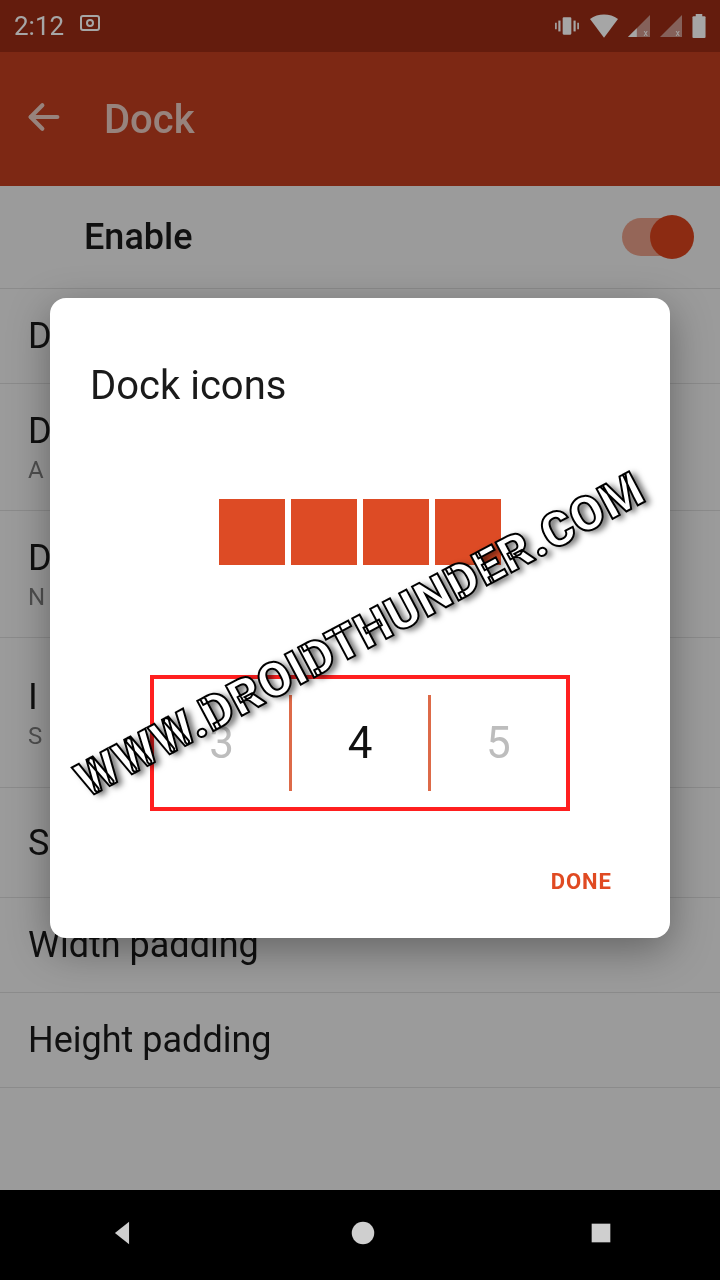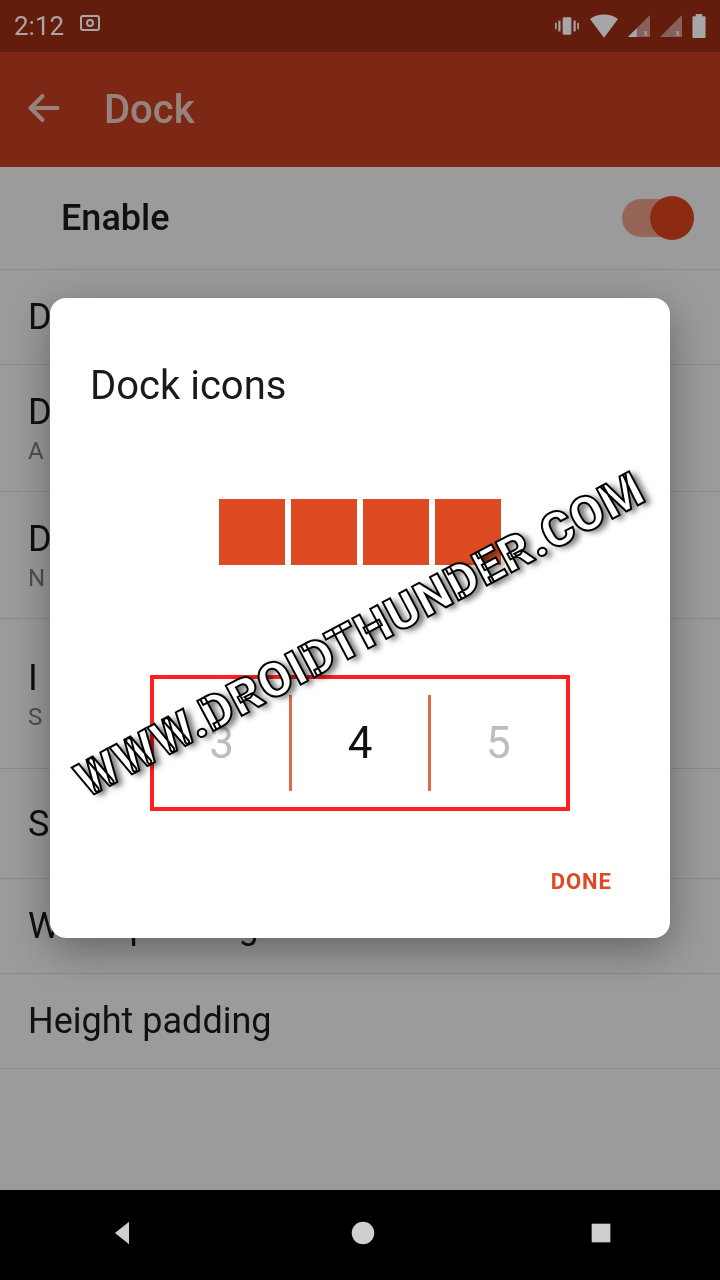--- a/index.html
+++ b/index.html
@@ -14,21 +14,21 @@
   justify-content: space-between;
   padding: 0 14px;
   color: #fff;
   font-size: 26px;
 }
 .status-left { display: flex; align-items: center; gap: 14px; }
 .status-right { display: flex; align-items: center; gap: 10px; }
 .status-right svg { display: block; }
 
 .app-bar {
-  height: 115px;
+  height: 134px;
   background: #c03e1f;
   display: flex;
   align-items: center;
   padding: 0 24px;
   gap: 40px;
 }
 .app-bar .back { color: #e8c9c0; }
 .app-bar .title { color: #e8c9c0; font-size: 40px; font-weight: 500; }
 
 .content { background: #eeeeee; }
@@ -36,21 +36,21 @@
 .row {
   padding: 26px 28px;
   border-bottom: 1px solid #d6d6d6;
   display: flex;
   align-items: center;
   justify-content: space-between;
 }
 .row .label { font-size: 36px; color: #1a1a1a; }
 .row .sub { font-size: 24px; color: #7a7a7a; margin-top: 4px; }
 .row.tall { min-height: 110px; align-items: flex-start; flex-direction: column; justify-content: center; }
-.row.enable { padding: 30px 28px 30px 61px; }
+.row.enable { padding: 30px 28px 30px 84px; }
 
 .toggle {
   width: 70px; height: 38px; border-radius: 20px;
   background: #e59d87; position: relative;
 }
 .toggle .knob {
   position: absolute; right: -2px; top: -3px;
   width: 44px; height: 44px; border-radius: 50%;
   background: #d8431c;
 }

